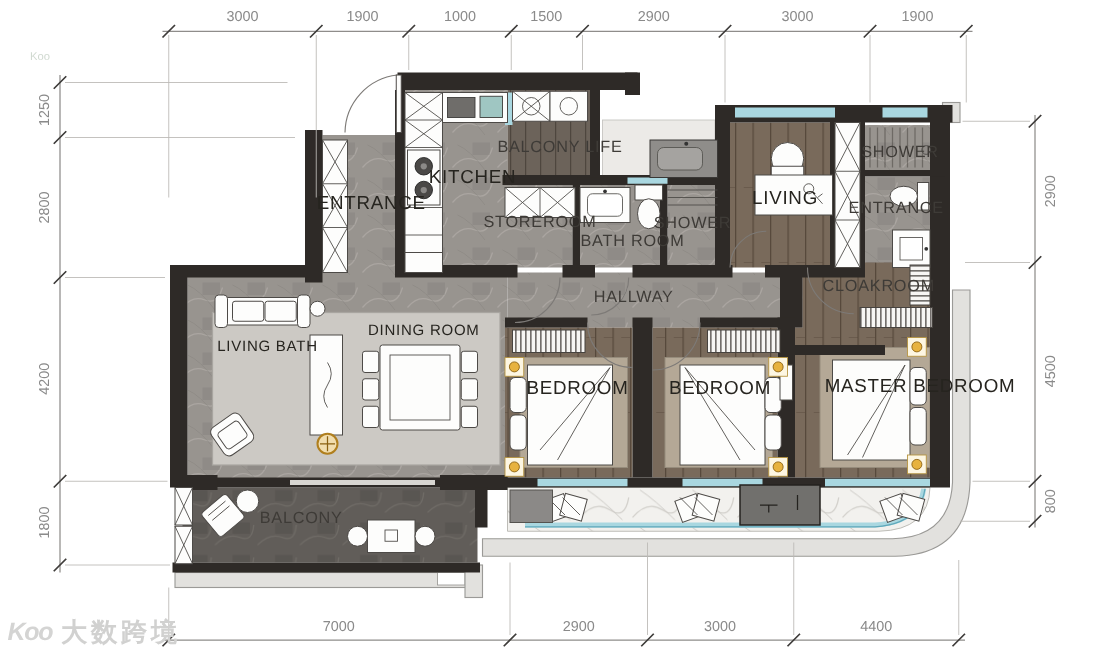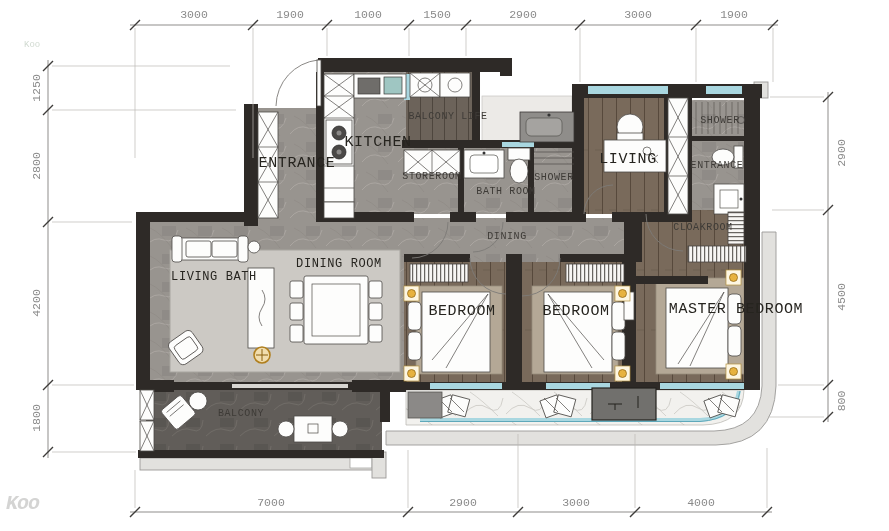--- a/index.html
+++ b/index.html
@@ -1,36 +1,36 @@
 <!DOCTYPE html>
 <html><head>
 <meta charset="utf-8">
 <style>
   html,body{margin:0;padding:0;background:#fff;}
   .stage{position:relative;width:873px;height:531px;background:#ffffff;overflow:hidden;
-         font-family:Liberation Mono, monospace;}
+         font-family:Liberation Sans, sans-serif;}
   svg{position:absolute;left:0;top:0;}
   
   .wall{fill:#2e2a27;}
   .glass{fill:#a9d7e0;}
   .white{fill:#fdfdfc;stroke:#4d4a47;stroke-width:.8;}
   .graybox{fill:#8f8d8a;stroke:#3a3836;stroke-width:.8;}
   .thin{stroke:#4d4a47;stroke-width:.7;fill:none;}
   .dimline{stroke:#8f8d8b;stroke-width:1;fill:none;}
   .tick{stroke:#3e3c3a;stroke-width:1.4;}
   .ext{stroke:#bcb9b6;stroke-width:.7;}
   .arc{stroke:#7d7a77;stroke-width:.9;fill:none;}
   .concrete{fill:#e2e1de;stroke:#9b9a97;stroke-width:.9;}
   .rug{fill:#ccc9c4;stroke:#a8a5a0;stroke-width:1;}
   .bedrug{fill:#b4a896;stroke:#968c7c;stroke-width:.8;}
   .stripe{stroke:rgba(60,55,50,.45);stroke-width:1;}
   
   .rlabel{position:absolute;transform:translate(-50%,-50%);font-size:15px;line-height:1;
           letter-spacing:.6px;color:#26241f;white-space:nowrap;z-index:5;}
-  .rlabel.sm{font-size:10px;color:#3e3b37;}
+  .rlabel.sm{font-size:13px;color:#3e3b37;}
   .rlabel.lg{font-size:12px;}
   .dlabel{position:absolute;transform:translate(-50%,-50%);font-size:11.5px;color:#8a8a8a;
           white-space:nowrap;z-index:5;}
   .dlabel.vert{transform:translate(-50%,-50%) rotate(-90deg);}
   .wm{position:absolute;left:6px;top:492px;display:flex;align-items:center;gap:7px;z-index:6;}
   .wm .logo{font-style:italic;font-weight:800;font-size:20px;letter-spacing:-1px;color:#d4d4d3;}
   .wm .cjk{font-weight:800;font-size:21px;letter-spacing:3px;color:#d1d1d0;}
   .wm2{position:absolute;left:24px;top:40px;font-size:9px;color:rgba(150,170,150,.45);z-index:6;}
 </style>
 </head>
@@ -404,38 +404,39 @@
 <div class="dlabel vert" style="left:36px;top:303px">4200</div>
 <div class="dlabel vert" style="left:36px;top:418px">1800</div>
 
 <div class="dlabel vert" style="left:841px;top:153px">2900</div>
 <div class="dlabel vert" style="left:841px;top:297px">4500</div>
 <div class="dlabel vert" style="left:841px;top:401px">800</div>
 
 <div class="dlabel" style="left:271px;top:502px">7000</div>
 <div class="dlabel" style="left:463px;top:502px">2900</div>
 <div class="dlabel" style="left:576px;top:502px">3000</div>
-<div class="dlabel" style="left:701px;top:502px">4000</div>
+<div class="dlabel" style="left:701px;top:502px">4400</div>
 
 <div class="rlabel" style="left:297px;top:163px">ENTRANCE</div>
 <div class="rlabel" style="left:378px;top:142px">KITCHEN</div>
 <div class="rlabel sm" style="left:448px;top:117px">BALCONY LIFE</div>
 <div class="rlabel sm" style="left:432px;top:177px">STOREROOM</div>
 <div class="rlabel sm" style="left:506px;top:192px">BATH ROOM</div>
 <div class="rlabel sm" style="left:554px;top:178px">SHOWER</div>
 <div class="rlabel" style="left:628px;top:159px">LIVING</div>
 <div class="rlabel sm" style="left:720px;top:121px">SHOWER</div>
 <div class="rlabel sm" style="left:717px;top:166px">ENTRANCE</div>
-<div class="rlabel sm" style="left:507px;top:237px">DINING</div>
+<div class="rlabel sm" style="left:507px;top:237px">HALLWAY</div>
 <div class="rlabel sm" style="left:703px;top:228px">CLOAKROOM</div>
 <div class="rlabel lg" style="left:214px;top:277px">LIVING BATH</div>
 <div class="rlabel lg" style="left:339px;top:264px">DINING ROOM</div>
 <div class="rlabel" style="left:462px;top:311px">BEDROOM</div>
 <div class="rlabel" style="left:576px;top:311px">BEDROOM</div>
 <div class="rlabel" style="left:736px;top:309px">MASTER BEDROOM</div>
 <div class="rlabel sm" style="left:241px;top:414px">BALCONY</div>
 
 <div class="wm">
   <span class="logo">Koo</span>
+  <span class="cjk">大数跨境</span>
 </div>
 <div class="wm2">Koo</div>
 
 </div>
 
 </body></html>

